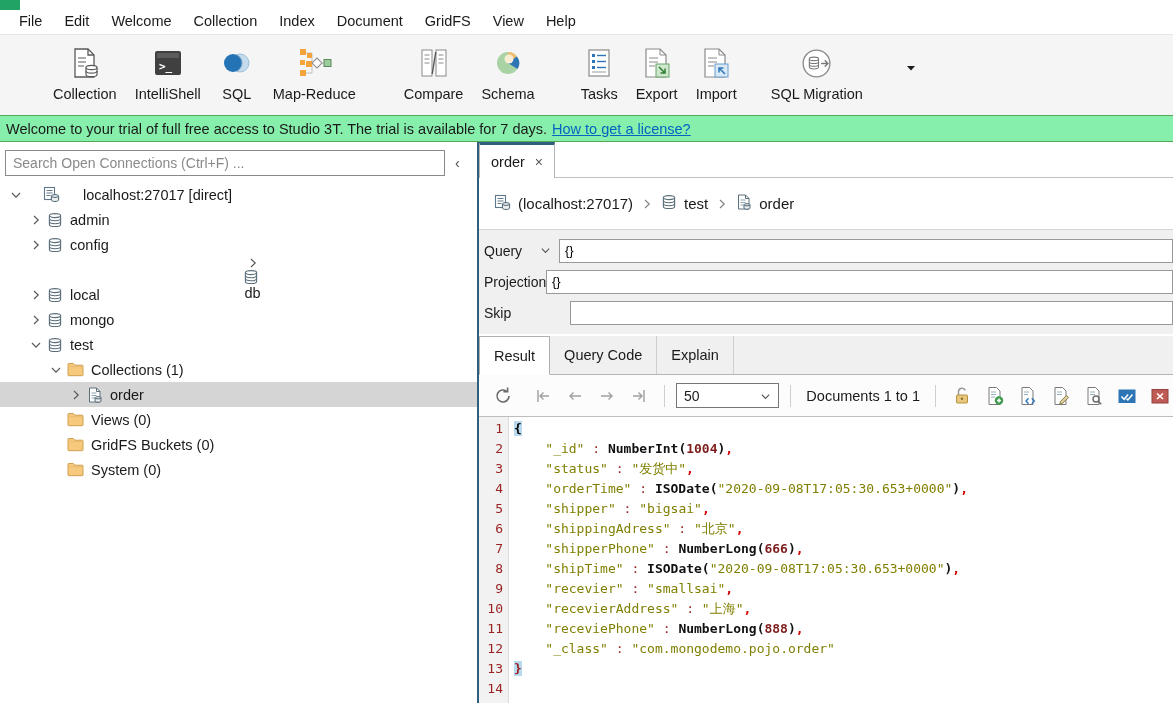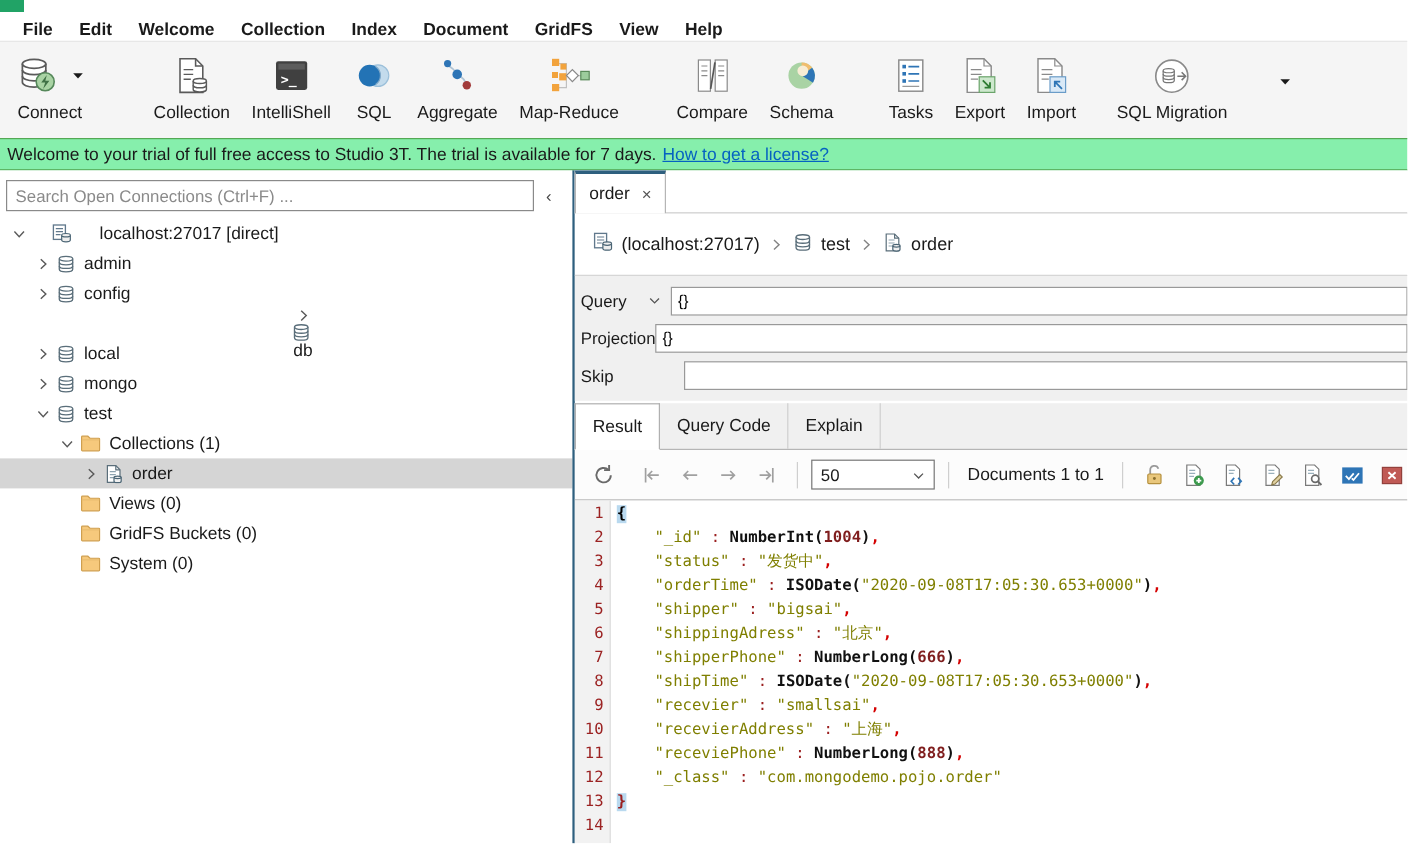--- a/index.html
+++ b/index.html
@@ -3,21 +3,21 @@
 <meta charset="utf-8">
 <style>
   html,body{margin:0;padding:0;background:#fff;}
   .app{width:1173px;height:703px;overflow:hidden;font-family:"Liberation Sans",sans-serif;font-size:14px;color:#1a1a1a;background:#fff;position:relative;}
 
   
   .titlebar{height:12px;background:#fff;position:relative;}
   .app-icon{position:absolute;left:0;top:0;width:20px;height:10px;background:#21a366;}
 
   
-  .menubar{height:22px;display:flex;align-items:flex-end;padding-left:8px;background:#fff;font-weight:bold;}
+  .menubar{height:22px;display:flex;align-items:flex-start;padding-left:8px;background:#fff;}
   .mitem{padding:1px 11px;font-size:14.5px;cursor:default;}
 
   
   .toolbar{height:80px;background:#f5f5f5;border-top:1px solid #e7e7e7;display:flex;align-items:stretch;padding-left:4px;}
   .tbtn{display:flex;flex-direction:column;align-items:center;justify-content:flex-start;padding:7px 9px 0 9px;}
   .tbtn-top{height:42px;display:flex;align-items:center;}
   .ticon{display:inline-flex;}
   .tlabel{font-size:14.5px;margin-top:2px;white-space:nowrap;}
   .caret{margin-left:10px;display:inline-flex;}
   .caret.trailing{align-self:center;margin-left:34px;margin-right:10px;margin-top:-14px;}
@@ -100,39 +100,20 @@
       <span class="mitem">Welcome</span>
       <span class="mitem">Collection</span>
       <span class="mitem">Index</span>
       <span class="mitem">Document</span>
       <span class="mitem">GridFS</span>
       <span class="mitem">View</span>
       <span class="mitem">Help</span>
     </nav>
 
   <div class="toolbar" id="toolbar">
-      <div class="tbtn tbtn-connect">
-        <div class="tbtn-top">
-          <span class="ticon">
-            <svg width="37" height="37" viewBox="0 0 36 36">
-              <path d="M5.5 8v15c0 2.1 4.3 3.8 9.5 3.8s9.5-1.7 9.5-3.8V8" fill="#fff" stroke="#5a5a5a" stroke-width="1.4"></path>
-              <ellipse cx="15" cy="8" rx="9.5" ry="3.6" fill="#fff" stroke="#5a5a5a" stroke-width="1.4"></ellipse>
-              <path d="M5.5 13c0 2.1 4.3 3.8 9.5 3.8s9.5-1.7 9.5-3.8M5.5 18c0 2.1 4.3 3.8 9.5 3.8s9.5-1.7 9.5-3.8" fill="none" stroke="#5a5a5a" stroke-width="1.4"></path>
-              <circle cx="24" cy="22.5" r="7.3" fill="#a9d3a4" stroke="#55885a" stroke-width="1.3"></circle>
-              <path d="M25.3 17l-4.5 6.2h3.2l-1.7 5.1 5.1-6.6h-3.3z" fill="#3f7045"></path>
-            </svg>
-          </span>
-          <span class="caret">
-            <svg width="10" height="7" viewBox="0 0 10 7">
-              <path d="M1 1l4 4.4L9 1z" fill="#1a1a1a"></path>
-            </svg>
-          </span>
-        </div>
-        <span class="tlabel">Connect</span>
-      </div>
       <div class="tbtn tbtn-collection">
         <div class="tbtn-top">
           <span class="ticon">
             <svg width="34" height="34" viewBox="0 0 34 34">
               <path d="M7 3h13l6 6v22H7z" fill="#fff" stroke="#5a5a5a" stroke-width="1.3"></path>
               <path d="M20 3v6h6" fill="none" stroke="#5a5a5a" stroke-width="1.3"></path>
               <path d="M10 12h8M10 16h8M10 20h6" stroke="#5a5a5a" stroke-width="1.2"></path>
               <path d="M18 21.5v7c0 1.2 2.5 2.2 5.5 2.2s5.5-1 5.5-2.2v-7" fill="#fff" stroke="#5a5a5a" stroke-width="1.2"></path>
               <ellipse cx="23.5" cy="21.5" rx="5.5" ry="2.1" fill="#fff" stroke="#5a5a5a" stroke-width="1.2"></ellipse>
               <path d="M18 25c0 1.2 2.5 2.2 5.5 2.2s5.5-1 5.5-2.2" fill="none" stroke="#5a5a5a" stroke-width="1.2"></path>
@@ -157,33 +138,20 @@
         <div class="tbtn-top">
           <span class="ticon">
             <svg width="36" height="34" viewBox="0 0 36 34">
               <circle cx="21" cy="17" r="9" fill="#c3dbec" stroke="#9cc0da"></circle>
               <circle cx="14" cy="17" r="9" fill="#2373b5"></circle>
               <path d="M19 9.5a9 9 0 010 15" fill="none" stroke="#7fa8c8"></path>
             </svg>
           </span>
         </div>
         <span class="tlabel">SQL</span>
-      </div>
-      <div class="tbtn tbtn-aggregate">
-        <div class="tbtn-top">
-          <span class="ticon">
-            <svg width="34" height="34" viewBox="0 0 34 34">
-              <path d="M10 9q4 2 6 6M20 18q3 2 4 5" fill="none" stroke="#b0c4d4" stroke-width="1.5"></path>
-              <circle cx="9" cy="7" r="3" fill="#2e75b6"></circle>
-              <circle cx="17" cy="16" r="4" fill="#2e75b6"></circle>
-              <circle cx="25" cy="25" r="3.5" fill="#a23b3b"></circle>
-            </svg>
-          </span>
-        </div>
-        <span class="tlabel">Aggregate</span>
       </div>
       <div class="tbtn tbtn-map-reduce">
         <div class="tbtn-top">
           <span class="ticon">
             <svg width="36" height="34" viewBox="0 0 36 34">
               <path d="M8 7h8v10M8 27h8V17m0 0h6" stroke="#c0c0c0" fill="none"></path>
               <path d="M25 17h5" stroke="#c0c0c0"></path>
               <rect x="4" y="3" width="6" height="6" fill="#f2a33c"></rect>
               <rect x="11" y="7" width="5" height="5" fill="#f2a33c"></rect>
               <rect x="4" y="14" width="5" height="5" fill="#f2a33c"></rect>

